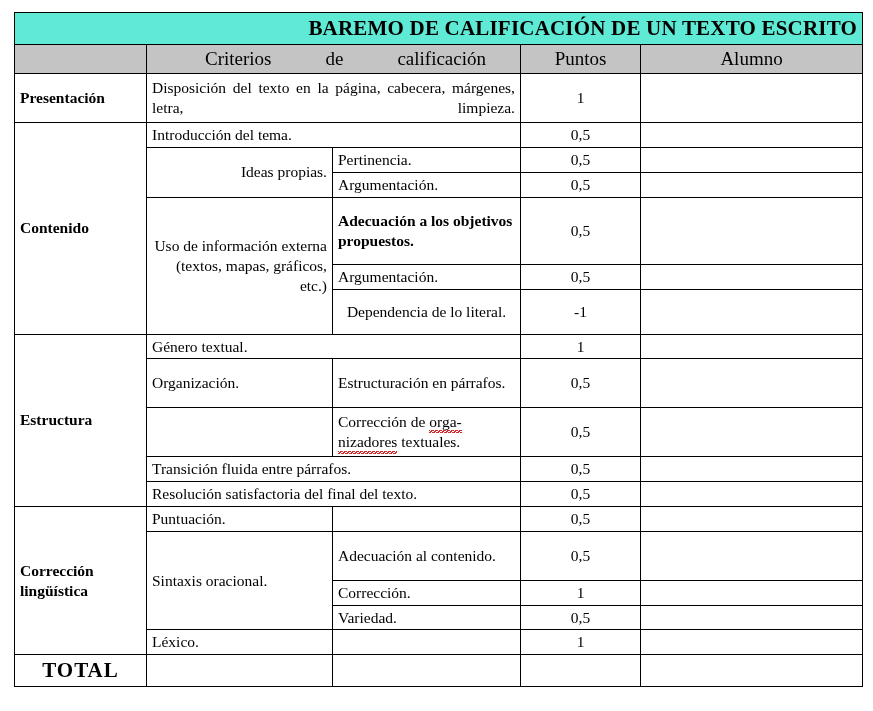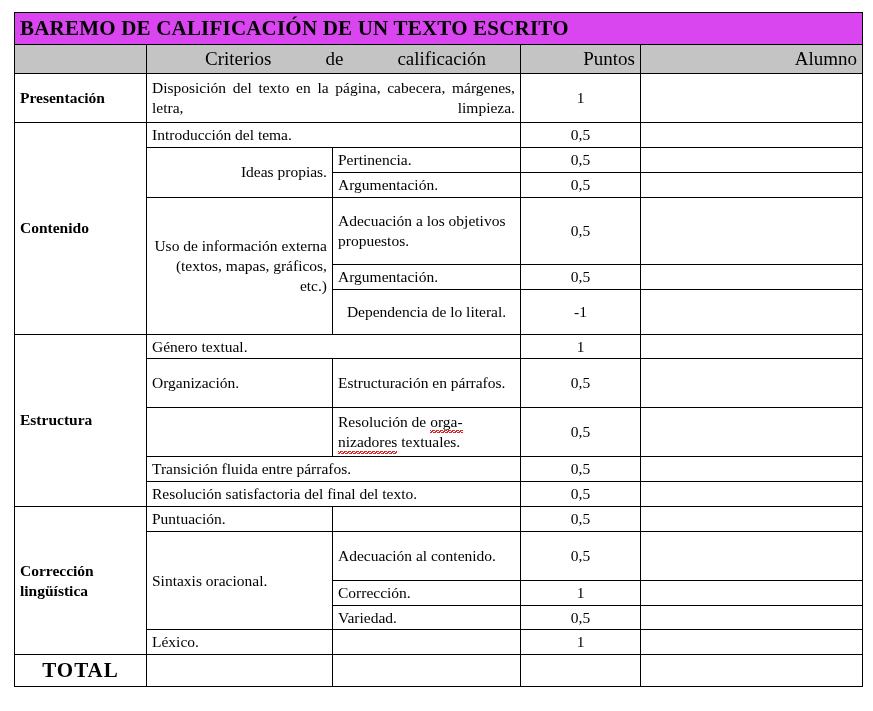--- a/index.html
+++ b/index.html
@@ -37,34 +37,34 @@
   }
   
   col.c-cat  { width: 132px; }
   col.c-cri  { width: 186px; }
   col.c-sub  { width: 188px; }
   col.c-pts  { width: 120px; }
   col.c-alu  { width: 222px; }
 
   
   .title-row td {
-    background: #d946ef;
-    text-align: left;
+    background: #5eead4;
+    text-align: right;
     font-weight: bold;
     font-size: 21px;
     letter-spacing: 0.2px;
     padding: 4px 0 5px 0;
     border-left: 1px solid #000;
     border-right: 1px solid #000;
     border-top: 1px solid #000;
     border-bottom: 1px solid #000;
   }
   .subhead-row td {
     background: #c4c4c4;
-    text-align: right;
+    text-align: center;
     font-size: 19px;
     padding: 3px 0 4px 0;
   }
   .subhead-row td.crit-span {
     text-align: justify;
     text-align-last: justify;
     padding-left: 58px;
     padding-right: 34px;
   }
   .subhead-row td.blankcat {
@@ -198,21 +198,21 @@
       </tr>
 
       <tr>
         <td class="crit">Argumentación.</td>
         <td class="pts">0,5</td>
         <td class="alumno"></td>
       </tr>
 
       <tr>
         <td class="crit-center" rowspan="3">Uso de información externa (textos, mapas, gráficos, etc.)</td>
-        <td class="crit v-top" style="height:62px;">Adecuación a los objetivos propuestos.</td>
+        <td class="crit v-top" style="height:62px;font-weight:bold;">Adecuación a los objetivos propuestos.</td>
         <td class="pts">0,5</td>
         <td class="alumno"></td>
       </tr>
 
       <tr>
         <td class="crit">Argumentación.</td>
         <td class="pts">0,5</td>
         <td class="alumno"></td>
       </tr>
 
@@ -231,21 +231,21 @@
 
       <tr>
         <td class="crit v-top">Organización.</td>
         <td class="crit v-top" style="height:44px;">Estructuración en párrafos.</td>
         <td class="pts">0,5</td>
         <td class="alumno"></td>
       </tr>
 
       <tr>
         <td class="crit"></td>
-        <td class="crit v-top" style="height:44px;"><span>Resolución de </span><span class="sq">orga-</span><br><span class="sq">nizadores</span><span> textuales.</span></td>
+        <td class="crit v-top" style="height:44px;"><span>Corrección de </span><span class="sq">orga-</span><br><span class="sq">nizadores</span><span> textuales.</span></td>
         <td class="pts">0,5</td>
         <td class="alumno"></td>
       </tr>
 
       <tr>
         <td colspan="2" class="crit">Transición fluida entre párrafos.</td>
         <td class="pts">0,5</td>
         <td class="alumno"></td>
       </tr>
 

